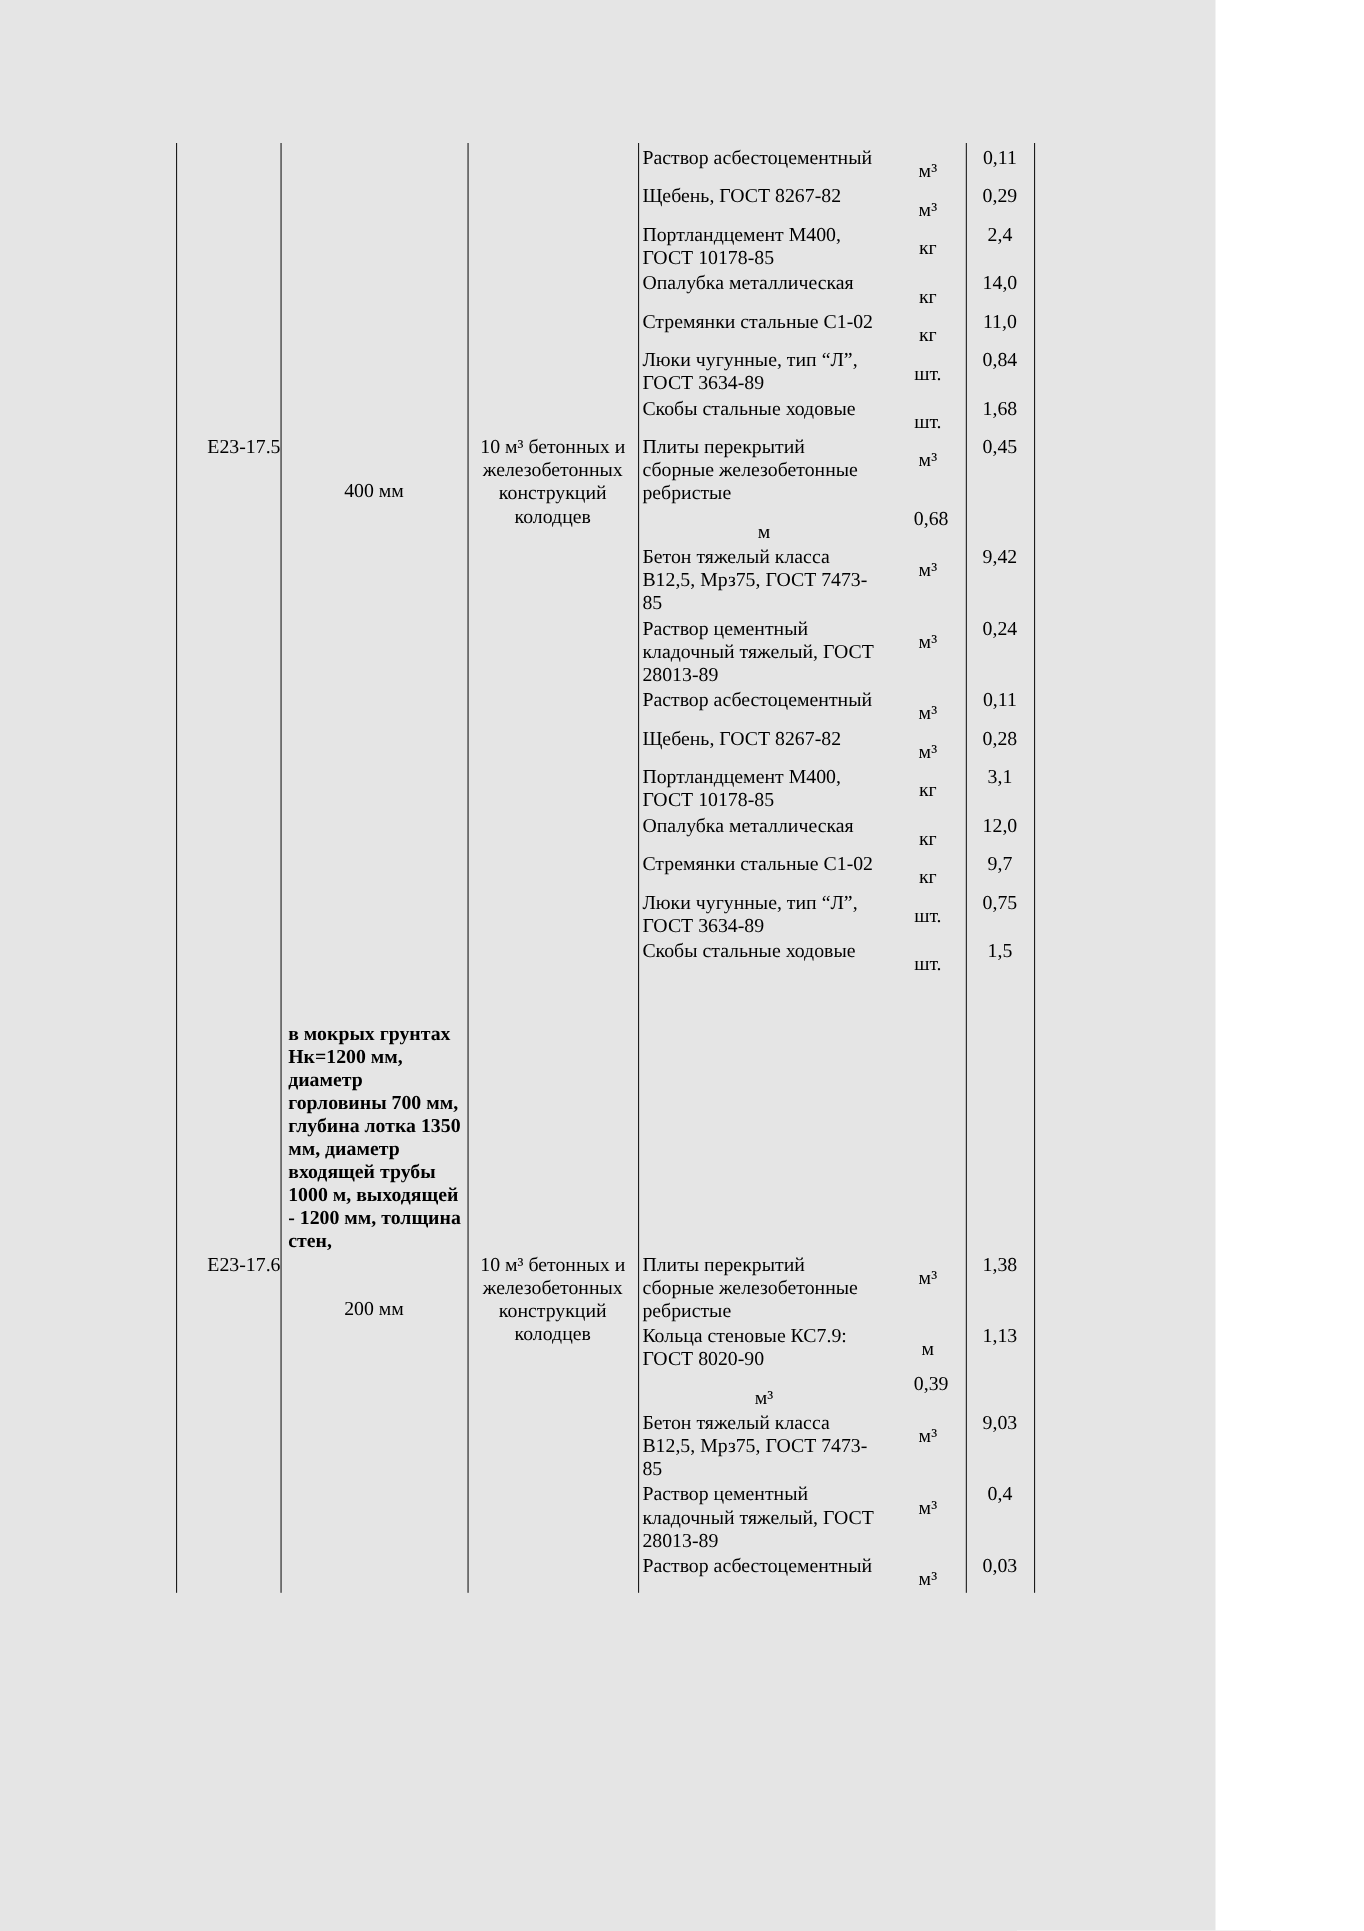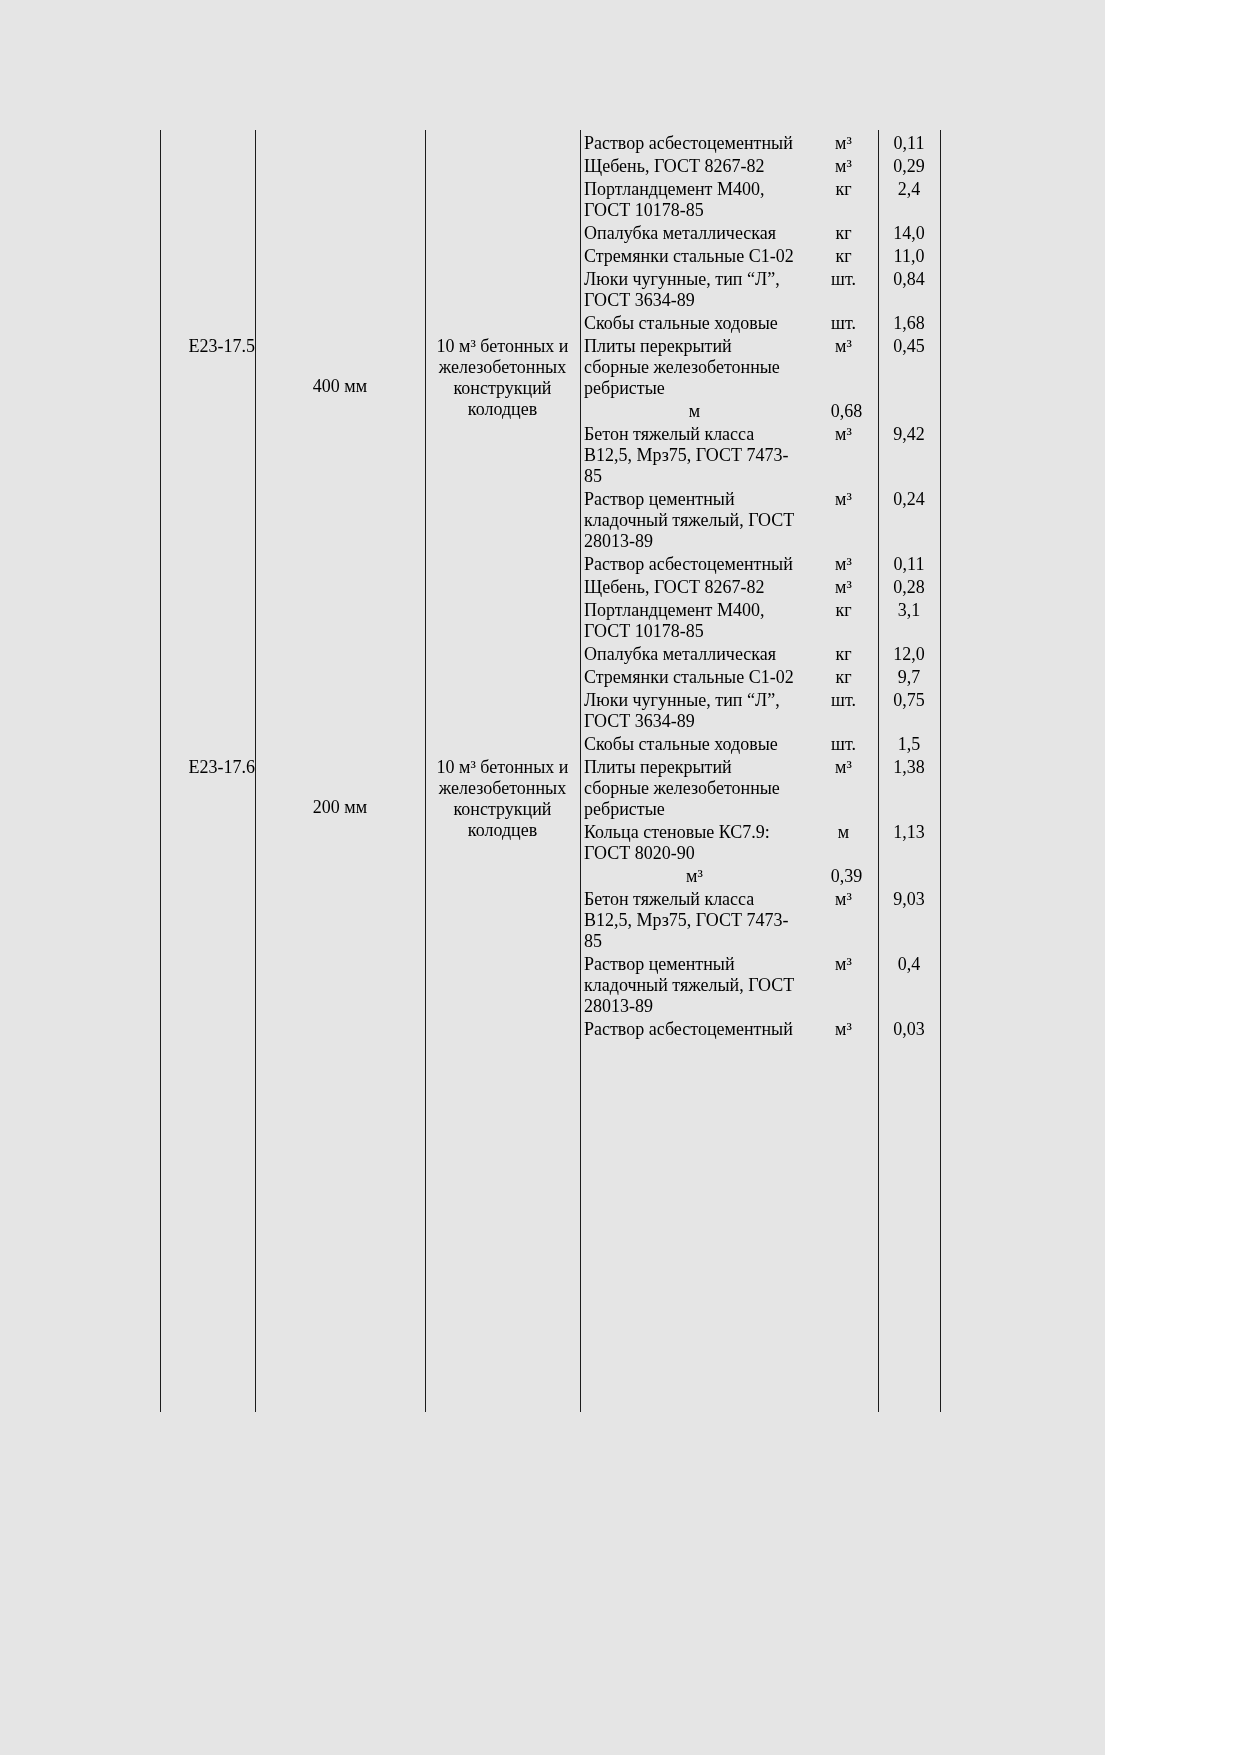--- a/index.html
+++ b/index.html
@@ -35,21 +35,21 @@
   .cell-code { text-align: right; }
   .cell-size { text-align: center; padding: 0 4px; margin-top: 40px; }
   .cell-size.emphasis { font-weight: bold; text-align: left; padding: 0 3px 0 7px; }
   .cell-measure { text-align: center; padding: 0 3px; }
   .material {
     display: grid;
     grid-template-columns: 235px 63px 62px;
     margin-bottom: 2px;
   }
   .mat-name { padding-left: 4px; padding-right: 16px; }
-  .mat-unit { text-align: center; padding-right: 6px; }
+  .mat-unit { text-align: center; padding-right: 6px; margin-top: 12px; }
   .mat-qty { text-align: center; }
 </style>
 </head>
 <body>
 
 <div class="page">
   <div class="table-area">
     <div class="vline v0"></div>
     <div class="vline v1"></div>
     <div class="vline v2"></div>
@@ -154,20 +154,26 @@
     <div class="mat-qty">0,75</div>
   </div>
             <div class="material">
     <div class="mat-name">Скобы стальные ходовые</div>
     <div class="mat-unit">шт.</div>
     <div class="mat-qty">1,5</div>
   </div>
           </div>
   </div>
         <div class="group">
+    <div class="cell-code"></div>
+    <div class="cell-size emphasis">в мокрых грунтах Нк=1200 мм, диаметр горловины 700 мм, глубина лотка 1350 мм, диаметр входящей трубы 1000 м, выходящей - 1200 мм, толщина стен,</div>
+    <div class="cell-measure"></div>
+    <div class="materials"></div>
+  </div>
+        <div class="group">
     <div class="cell-code">Е23-17.6</div>
     <div class="cell-size">200 мм</div>
     <div class="cell-measure">10 м³ бетонных и железобетонных конструкций колодцев</div>
     <div class="materials">
             <div class="material">
     <div class="mat-name">Плиты перекрытий сборные железобетонные ребристые</div>
     <div class="mat-unit">м³</div>
     <div class="mat-qty">1,38</div>
   </div>
             <div class="material">

